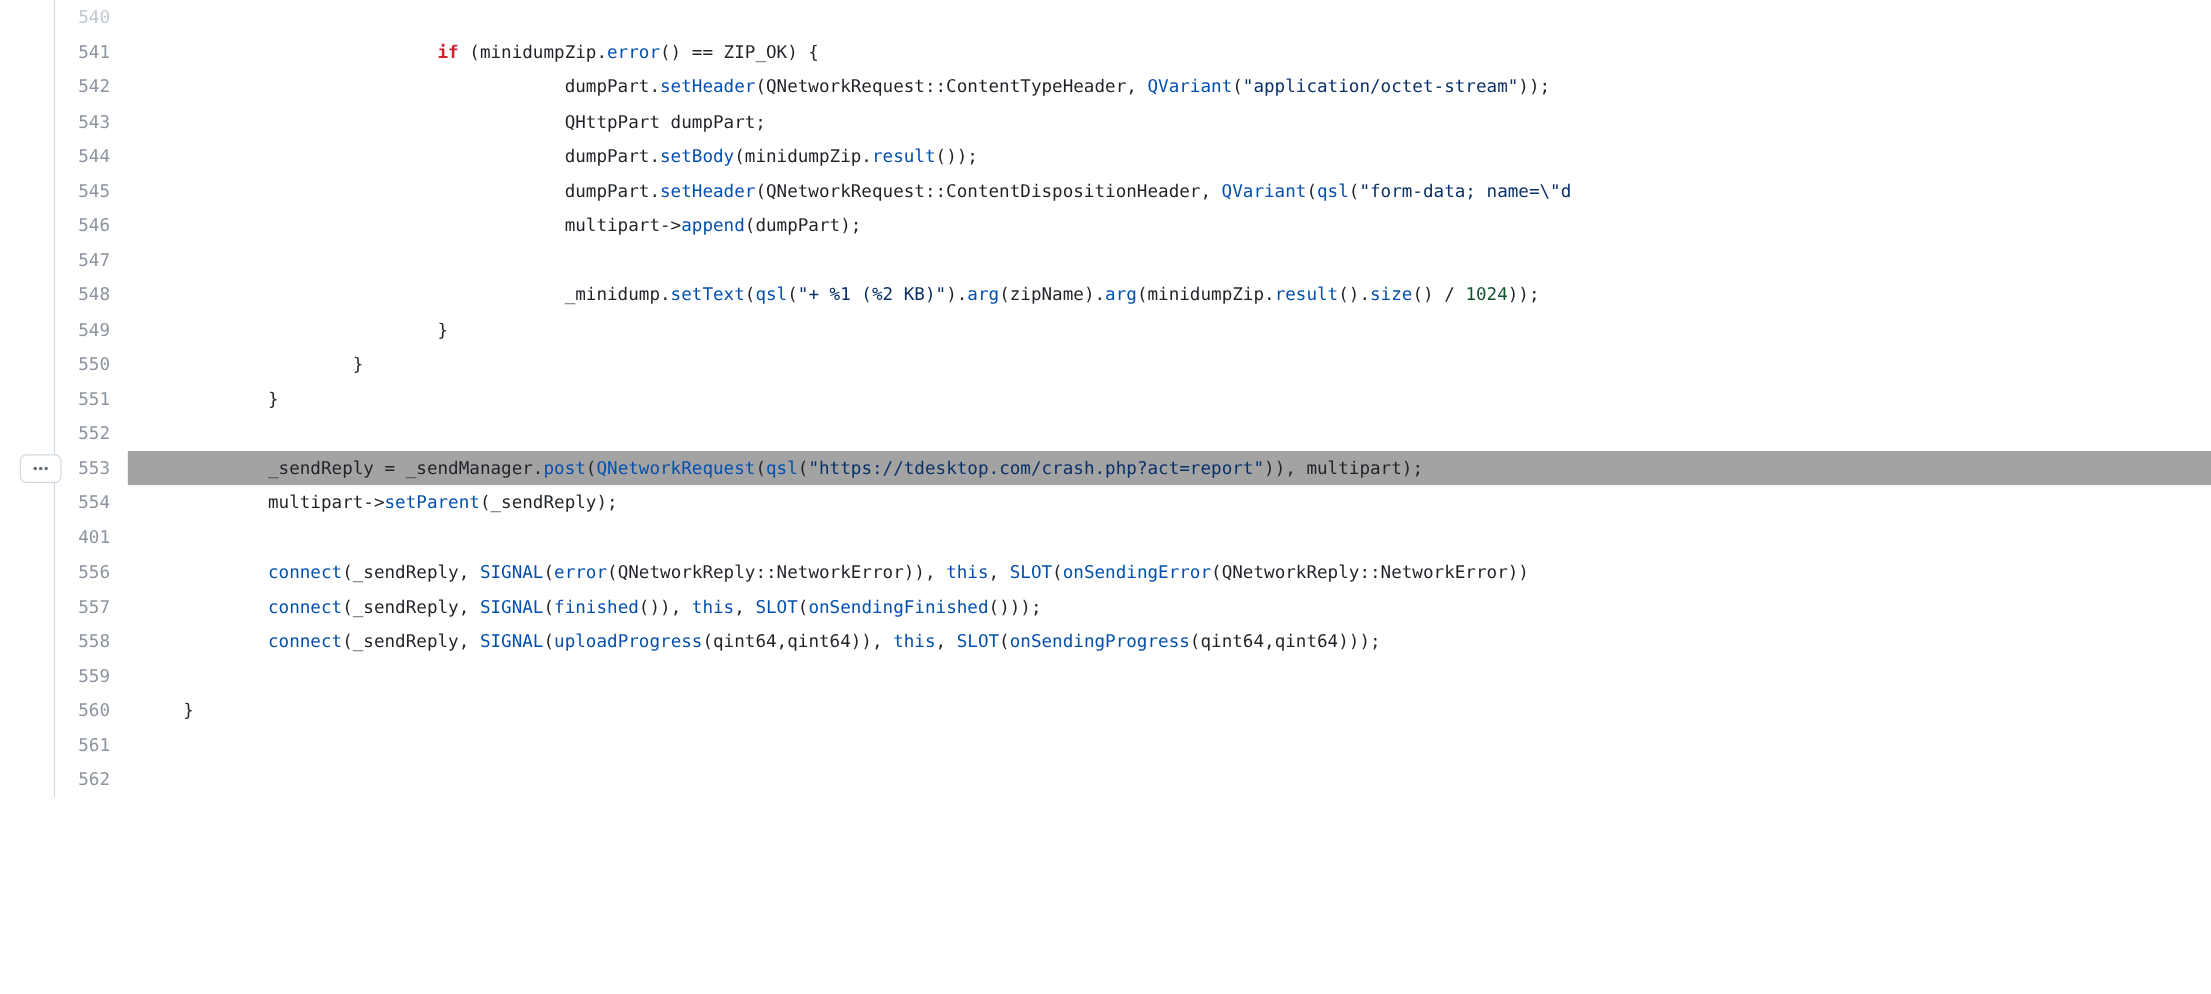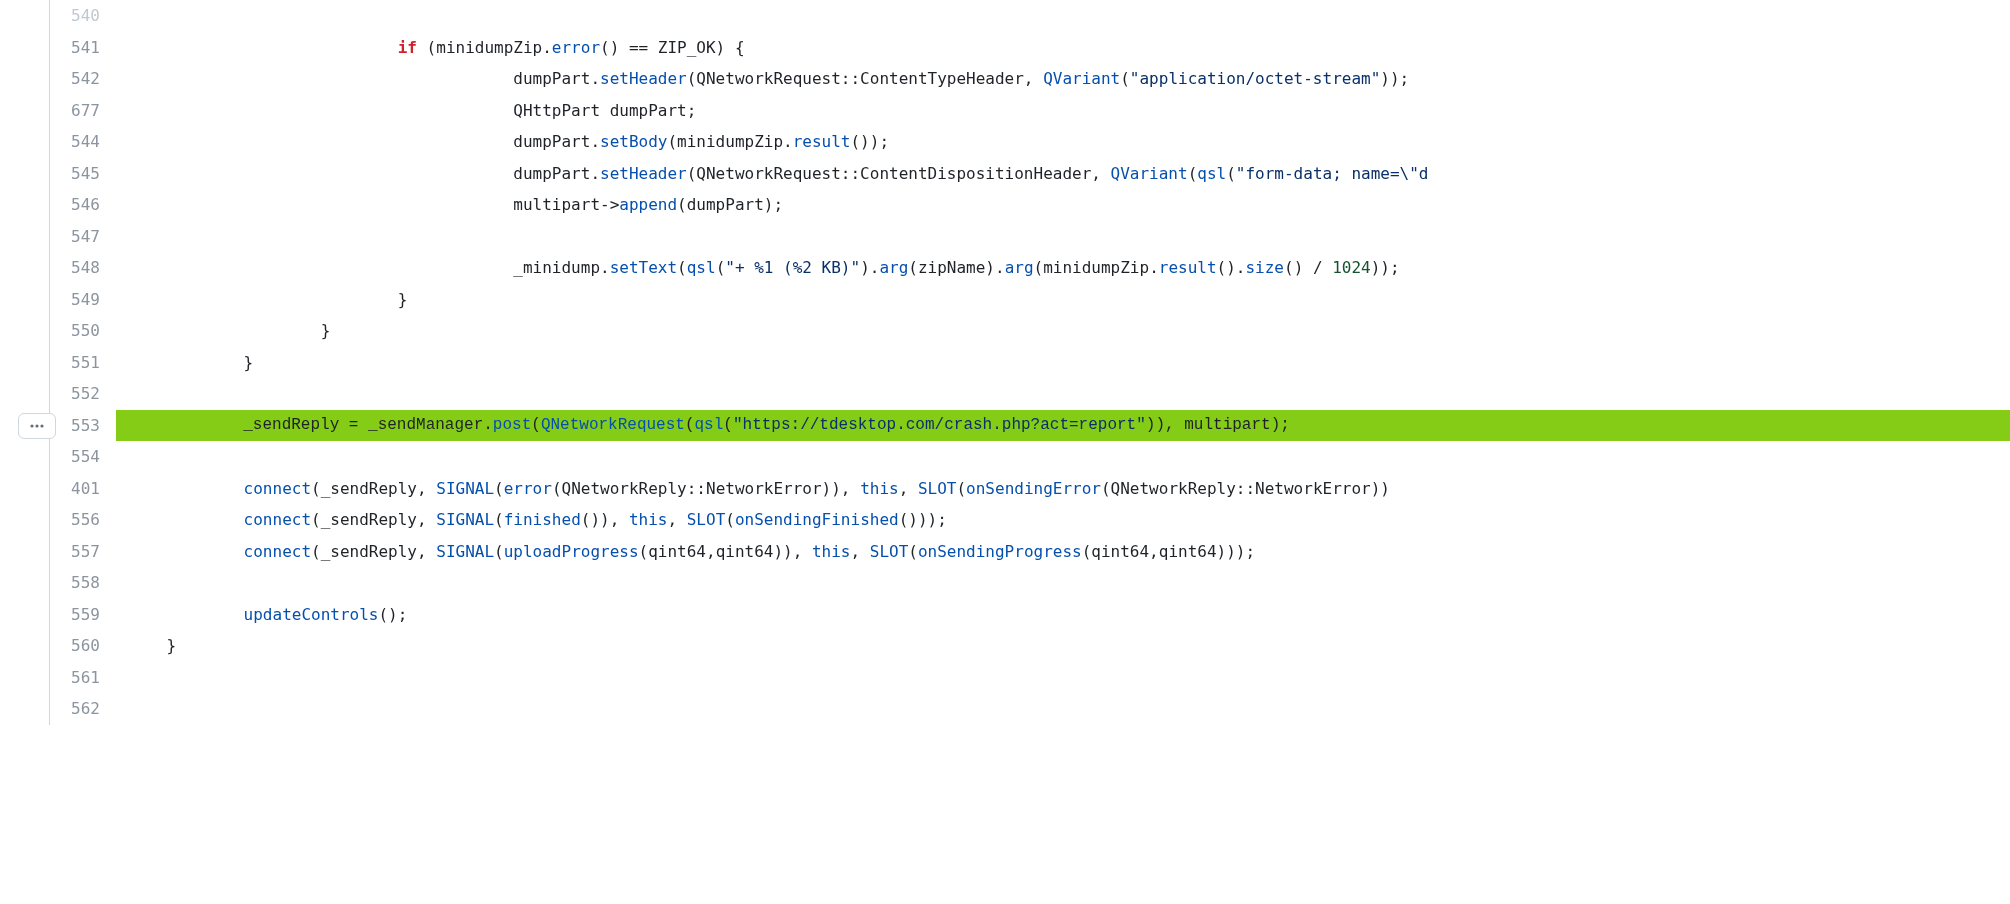--- a/index.html
+++ b/index.html
@@ -40,22 +40,21 @@
     flex: 1;
     overflow: hidden;
   }
   .code-line {
     height: 31.5px;
     line-height: 31.5px;
     white-space: pre;
     padding-left: 12px;
   }
   .code-line.highlighted {
-    background: #84cc16;
-    font-family: Liberation Mono, monospace;
+    background: #a3a3a3;
   }
   .vline {
     position: absolute;
     left: 49px;
     top: 0;
     bottom: 0;
     width: 1px;
     background: #d0d7de;
   }
   .more-btn {
@@ -94,21 +93,21 @@
       <div class="row">
         <div class="gutter-line faded">540</div>
       </div>
       <div class="row">
         <div class="gutter-line">541</div>
       </div>
       <div class="row">
         <div class="gutter-line">542</div>
       </div>
       <div class="row">
-        <div class="gutter-line">677</div>
+        <div class="gutter-line">543</div>
       </div>
       <div class="row">
         <div class="gutter-line">544</div>
       </div>
       <div class="row">
         <div class="gutter-line">545</div>
       </div>
       <div class="row">
         <div class="gutter-line">546</div>
       </div>
@@ -176,22 +175,22 @@
       <div class="code-line"><span>                                        dumpPart.</span><span class="fn">setBody</span><span>(minidumpZip.</span><span class="fn">result</span><span>());</span></div>
       <div class="code-line"><span>                                        dumpPart.</span><span class="fn">setHeader</span><span>(QNetworkRequest::ContentDispositionHeader, </span><span class="fn">QVariant</span><span>(</span><span class="fn">qsl</span><span>(</span><span class="str">"form-data; name=\"d</span></div>
       <div class="code-line"><span>                                        multipart-&gt;</span><span class="fn">append</span><span>(dumpPart);</span></div>
       <div class="code-line"></div>
       <div class="code-line"><span>                                        _minidump.</span><span class="fn">setText</span><span>(</span><span class="fn">qsl</span><span>(</span><span class="str">"+ %1 (%2 KB)"</span><span>).</span><span class="fn">arg</span><span>(zipName).</span><span class="fn">arg</span><span>(minidumpZip.</span><span class="fn">result</span><span>().</span><span class="fn">size</span><span>() / </span><span class="num">1024</span><span>));</span></div>
       <div class="code-line"><span>                            }</span></div>
       <div class="code-line"><span>                    }</span></div>
       <div class="code-line"><span>            }</span></div>
       <div class="code-line"></div>
       <div class="code-line highlighted"><span>            _sendReply = _sendManager.</span><span class="fn">post</span><span>(</span><span class="fn">QNetworkRequest</span><span>(</span><span class="fn">qsl</span><span>(</span><span class="str">"https://tdesktop.com/crash.php?act=report"</span><span>)), multipart);</span></div>
+      <div class="code-line"><span>            multipart-&gt;</span><span class="fn">setParent</span><span>(_sendReply);</span></div>
       <div class="code-line"></div>
       <div class="code-line"><span>            </span><span class="fn">connect</span><span>(_sendReply, </span><span class="fn">SIGNAL</span><span>(</span><span class="fn">error</span><span>(QNetworkReply::NetworkError)), </span><span class="fn">this</span><span>, </span><span class="fn">SLOT</span><span>(</span><span class="fn">onSendingError</span><span>(QNetworkReply::NetworkError))</span></div>
       <div class="code-line"><span>            </span><span class="fn">connect</span><span>(_sendReply, </span><span class="fn">SIGNAL</span><span>(</span><span class="fn">finished</span><span>()), </span><span class="fn">this</span><span>, </span><span class="fn">SLOT</span><span>(</span><span class="fn">onSendingFinished</span><span>()));</span></div>
       <div class="code-line"><span>            </span><span class="fn">connect</span><span>(_sendReply, </span><span class="fn">SIGNAL</span><span>(</span><span class="fn">uploadProgress</span><span>(qint64,qint64)), </span><span class="fn">this</span><span>, </span><span class="fn">SLOT</span><span>(</span><span class="fn">onSendingProgress</span><span>(qint64,qint64)));</span></div>
       <div class="code-line"></div>
-      <div class="code-line"><span>            </span><span class="fn">updateControls</span><span>();</span></div>
       <div class="code-line"><span>    }</span></div>
       <div class="code-line"></div>
     </div>
 </div>
 
 </body></html>

